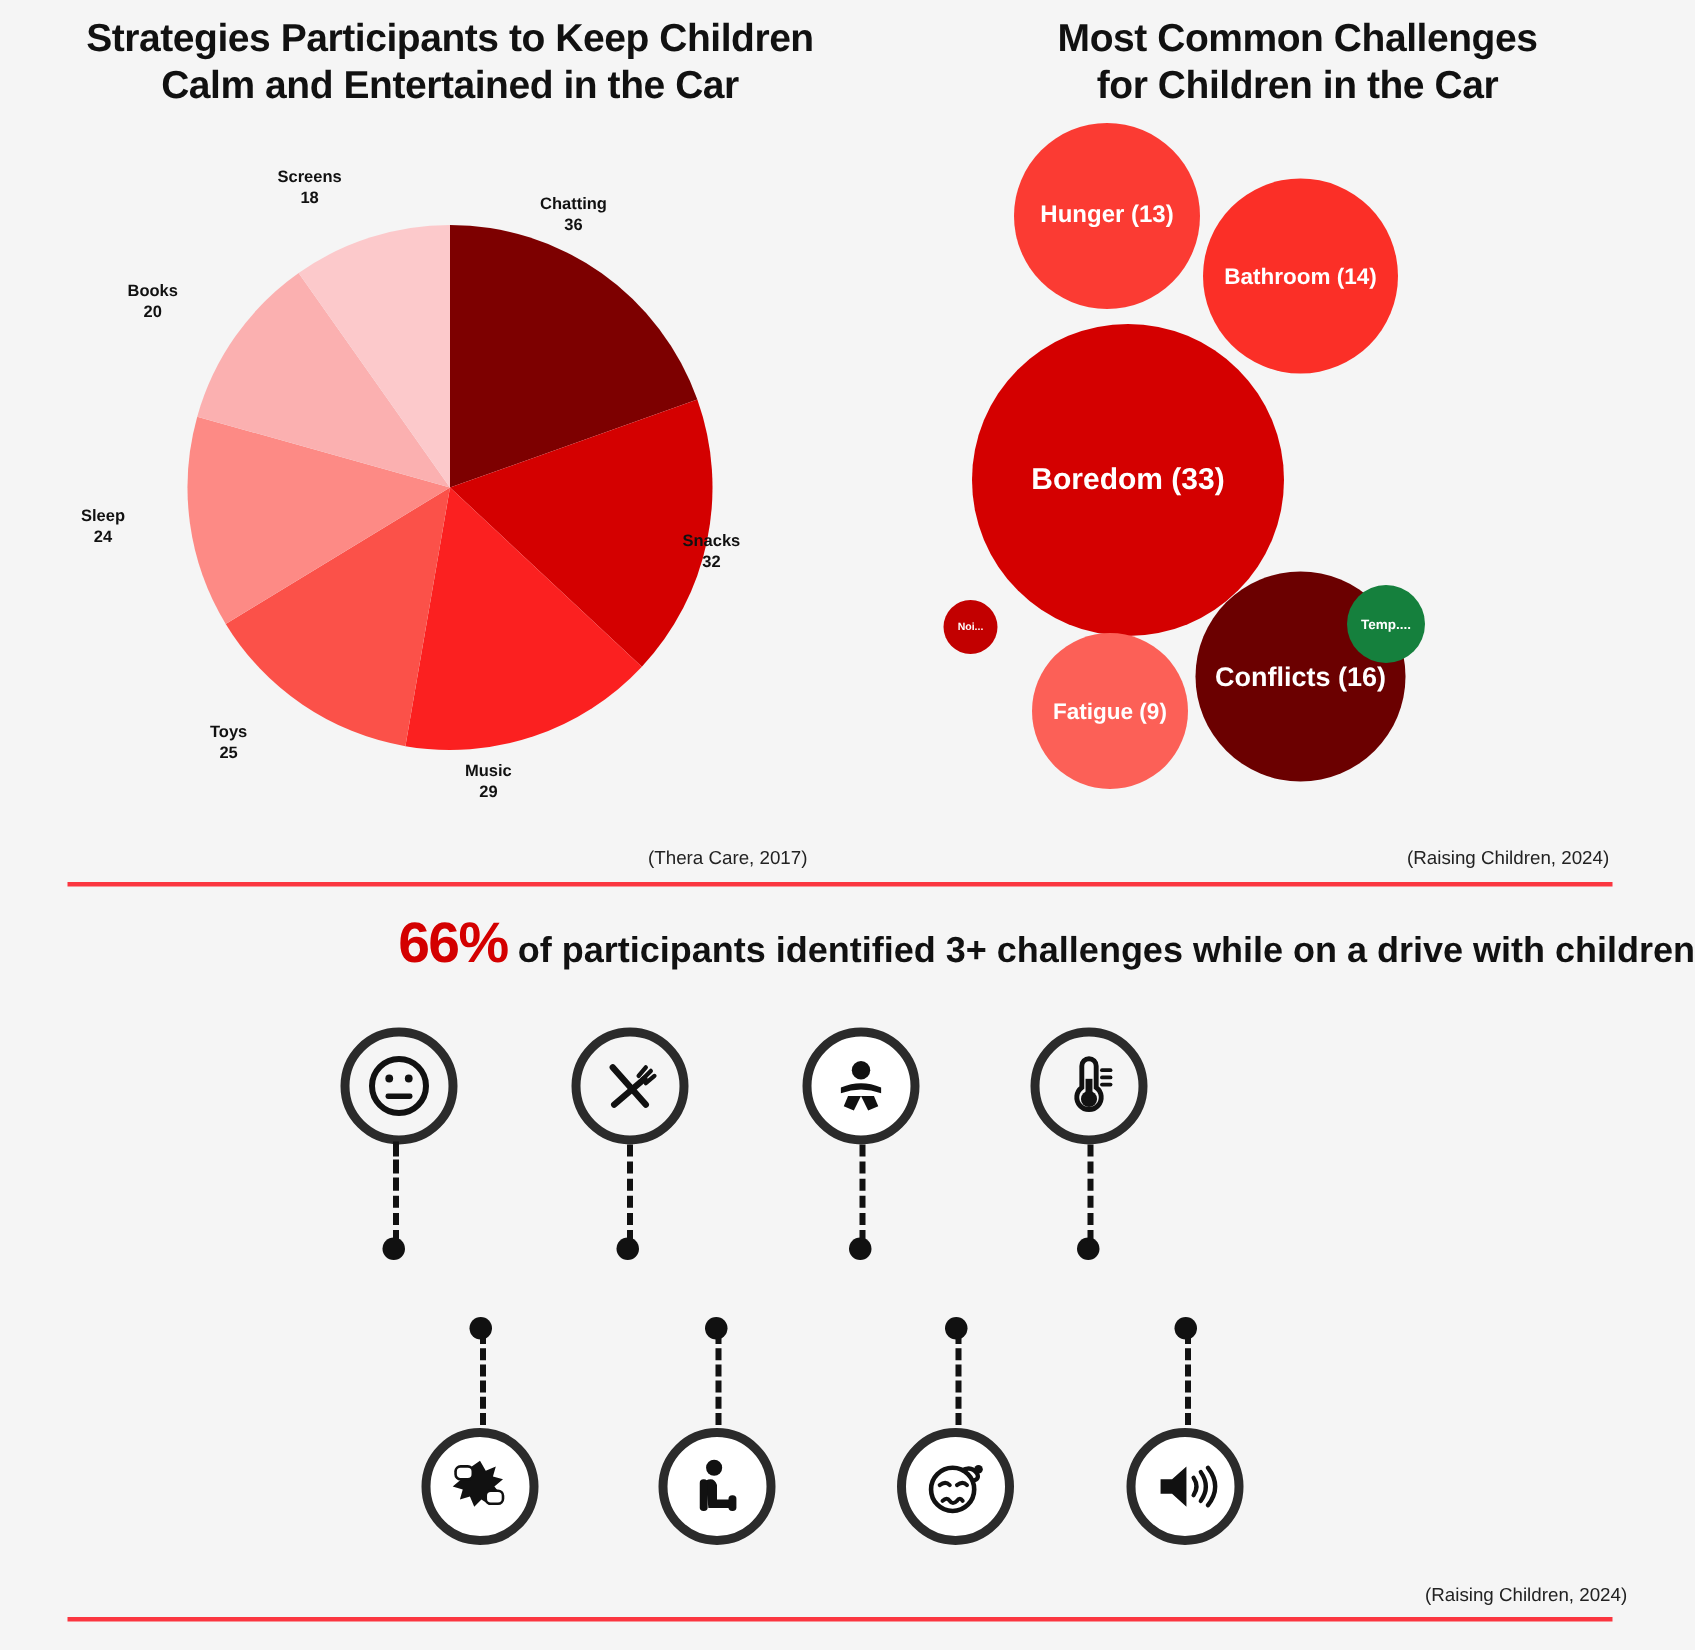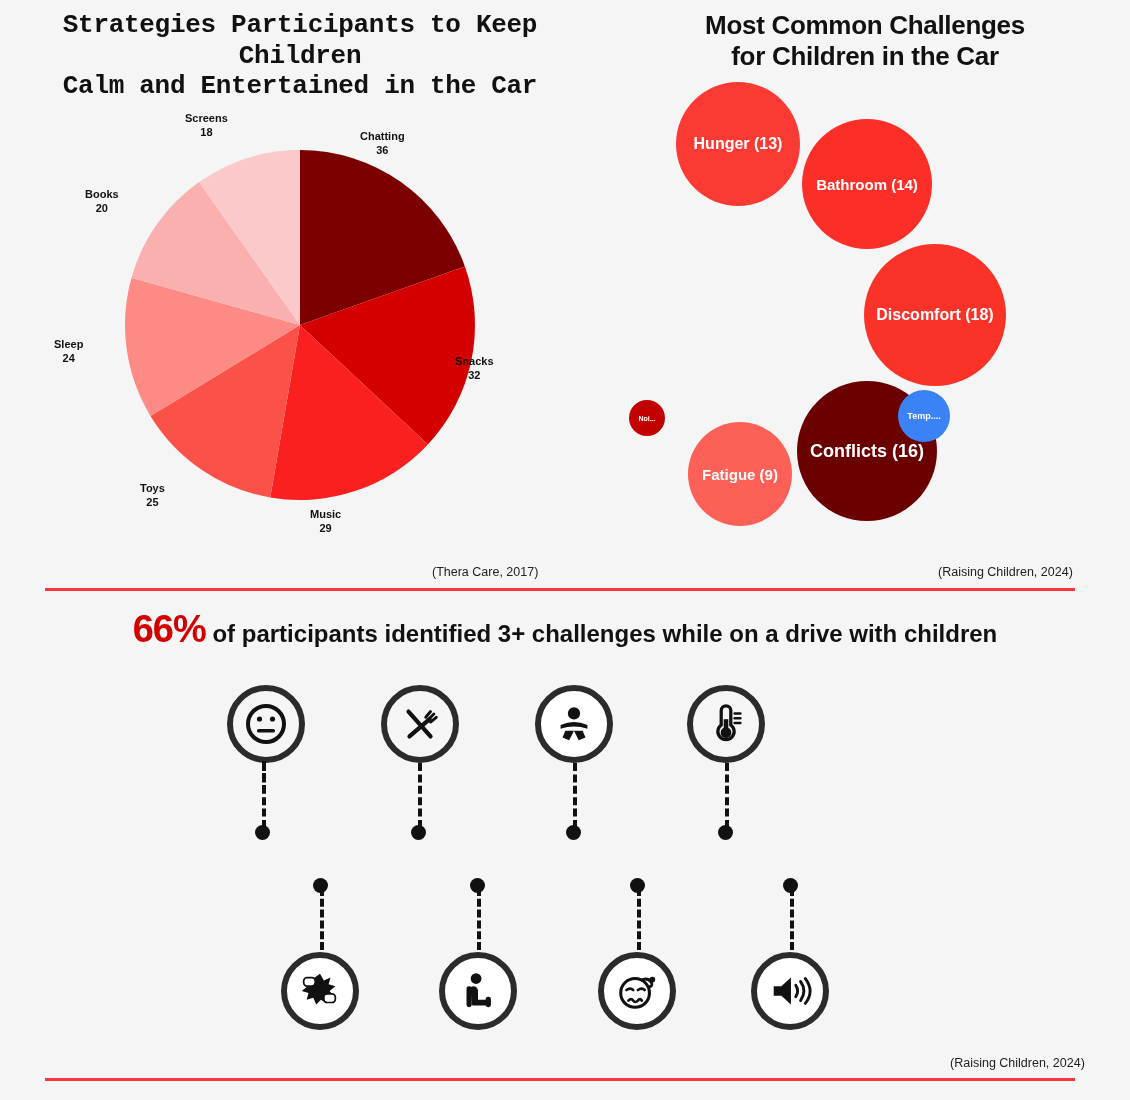--- a/index.html
+++ b/index.html
@@ -14,21 +14,21 @@
   .panel{position:absolute;}
 
   
   .chart-title{
     font-size:26px;font-weight:bold;line-height:1.18;
     text-align:center;color:#111;letter-spacing:-0.3px;
   }
 
   
   #pie-panel{left:0;top:0;width:600px;height:600px;}
-  #pie-title{position:absolute;left:30px;top:10px;width:540px;font-family:Liberation Mono, monospace;}
+  #pie-title{position:absolute;left:30px;top:10px;width:540px;}
   #pie-wrap{position:absolute;left:0;top:60px;width:600px;height:480px;}
   #pie-svg{position:absolute;left:0;top:0;}
   .pie-label{
     position:absolute;text-align:center;font-size:11px;font-weight:bold;
     line-height:1.25;color:#111;white-space:nowrap;
   }
 
   
   #bubble-panel{left:600px;top:0;width:530px;height:600px;}
   #bubble-title{position:absolute;left:15px;top:10px;width:500px;}
@@ -40,21 +40,21 @@
     box-sizing:border-box;overflow:hidden;
   }
 
   
   .citation{position:absolute;font-size:12.5px;color:#222;white-space:nowrap;}
   .rule{position:absolute;height:3px;background:#fb3640;}
 
   
   #stat-line{
     position:absolute;left:0;top:608px;width:1130px;
-    text-align:center;white-space:nowrap;
+    text-align:right;white-space:nowrap;
   }
   #stat-pct{font-size:38px;font-weight:bold;color:#d40000;letter-spacing:-1px;}
   #stat-text{font-size:24px;font-weight:bold;color:#111;}
 
   
   #timeline{position:absolute;left:0;top:660px;width:1130px;height:400px;}
   .icon-circle{
     position:absolute;width:78px;height:78px;border-radius:50%;
     border:6px solid #2b2b2b;background:#f5f5f5;box-sizing:border-box;
     display:flex;align-items:center;justify-content:center;
@@ -88,36 +88,36 @@
     <div class="pie-label" id="lab-books" style="left:85px;top:128px;">Books<br>20</div>
     <div class="pie-label" id="lab-screens" style="left:185px;top:52px;">Screens<br>18</div>
   </div>
 
   <div class="citation" style="left:432px;top:565px;">(Thera Care, 2017)</div>
 </div>
 
 <div class="panel" id="bubble-panel">
   <div class="chart-title" id="bubble-title">Most Common Challenges<br>for Children in the Car</div>
   <div id="bubble-wrap">
-      <div class="bubble" style="left: 264px; top: 174px; width: 142px; height: 142px; background: rgb(251, 50, 40); font-size: 16px;">
-        <span>Discomfort (18)</span>
+      <div class="bubble" style="left: 48px; top: 146px; width: 208px; height: 208px; background: rgb(212, 0, 0); font-size: 20px;">
+        <span>Boredom (33)</span>
       </div>
       <div class="bubble" style="left: 197px; top: 311px; width: 140px; height: 140px; background: rgb(107, 0, 0); font-size: 18px;">
         <span>Conflicts (16)</span>
       </div>
       <div class="bubble" style="left: 202px; top: 49px; width: 130px; height: 130px; background: rgb(251, 47, 39); font-size: 15px;">
         <span>Bathroom (14)</span>
       </div>
       <div class="bubble" style="left: 76px; top: 12px; width: 124px; height: 124px; background: rgb(251, 59, 51); font-size: 16px;">
         <span>Hunger (13)</span>
       </div>
       <div class="bubble" style="left: 88px; top: 352px; width: 104px; height: 104px; background: rgb(252, 96, 87); font-size: 15px;">
         <span>Fatigue (9)</span>
       </div>
-      <div class="bubble" style="left: 298px; top: 320px; width: 52px; height: 52px; background: #3b82f6; font-size: 9px;">
+      <div class="bubble" style="left: 298px; top: 320px; width: 52px; height: 52px; background: #15803d; font-size: 9px;">
         <span>Temp....</span>
       </div>
       <div class="bubble" style="left: 29px; top: 330px; width: 36px; height: 36px; background: rgb(194, 0, 0); font-size: 7px;">
         <span>Noi...</span>
       </div>
     </div>
   <div class="citation" style="left:338px;top:565px;">(Raising Children, 2024)</div>
 </div>
 
 <div class="rule" style="left: 45px; top: 588px; width: 1030px; background: rgb(251, 54, 64);"></div>

